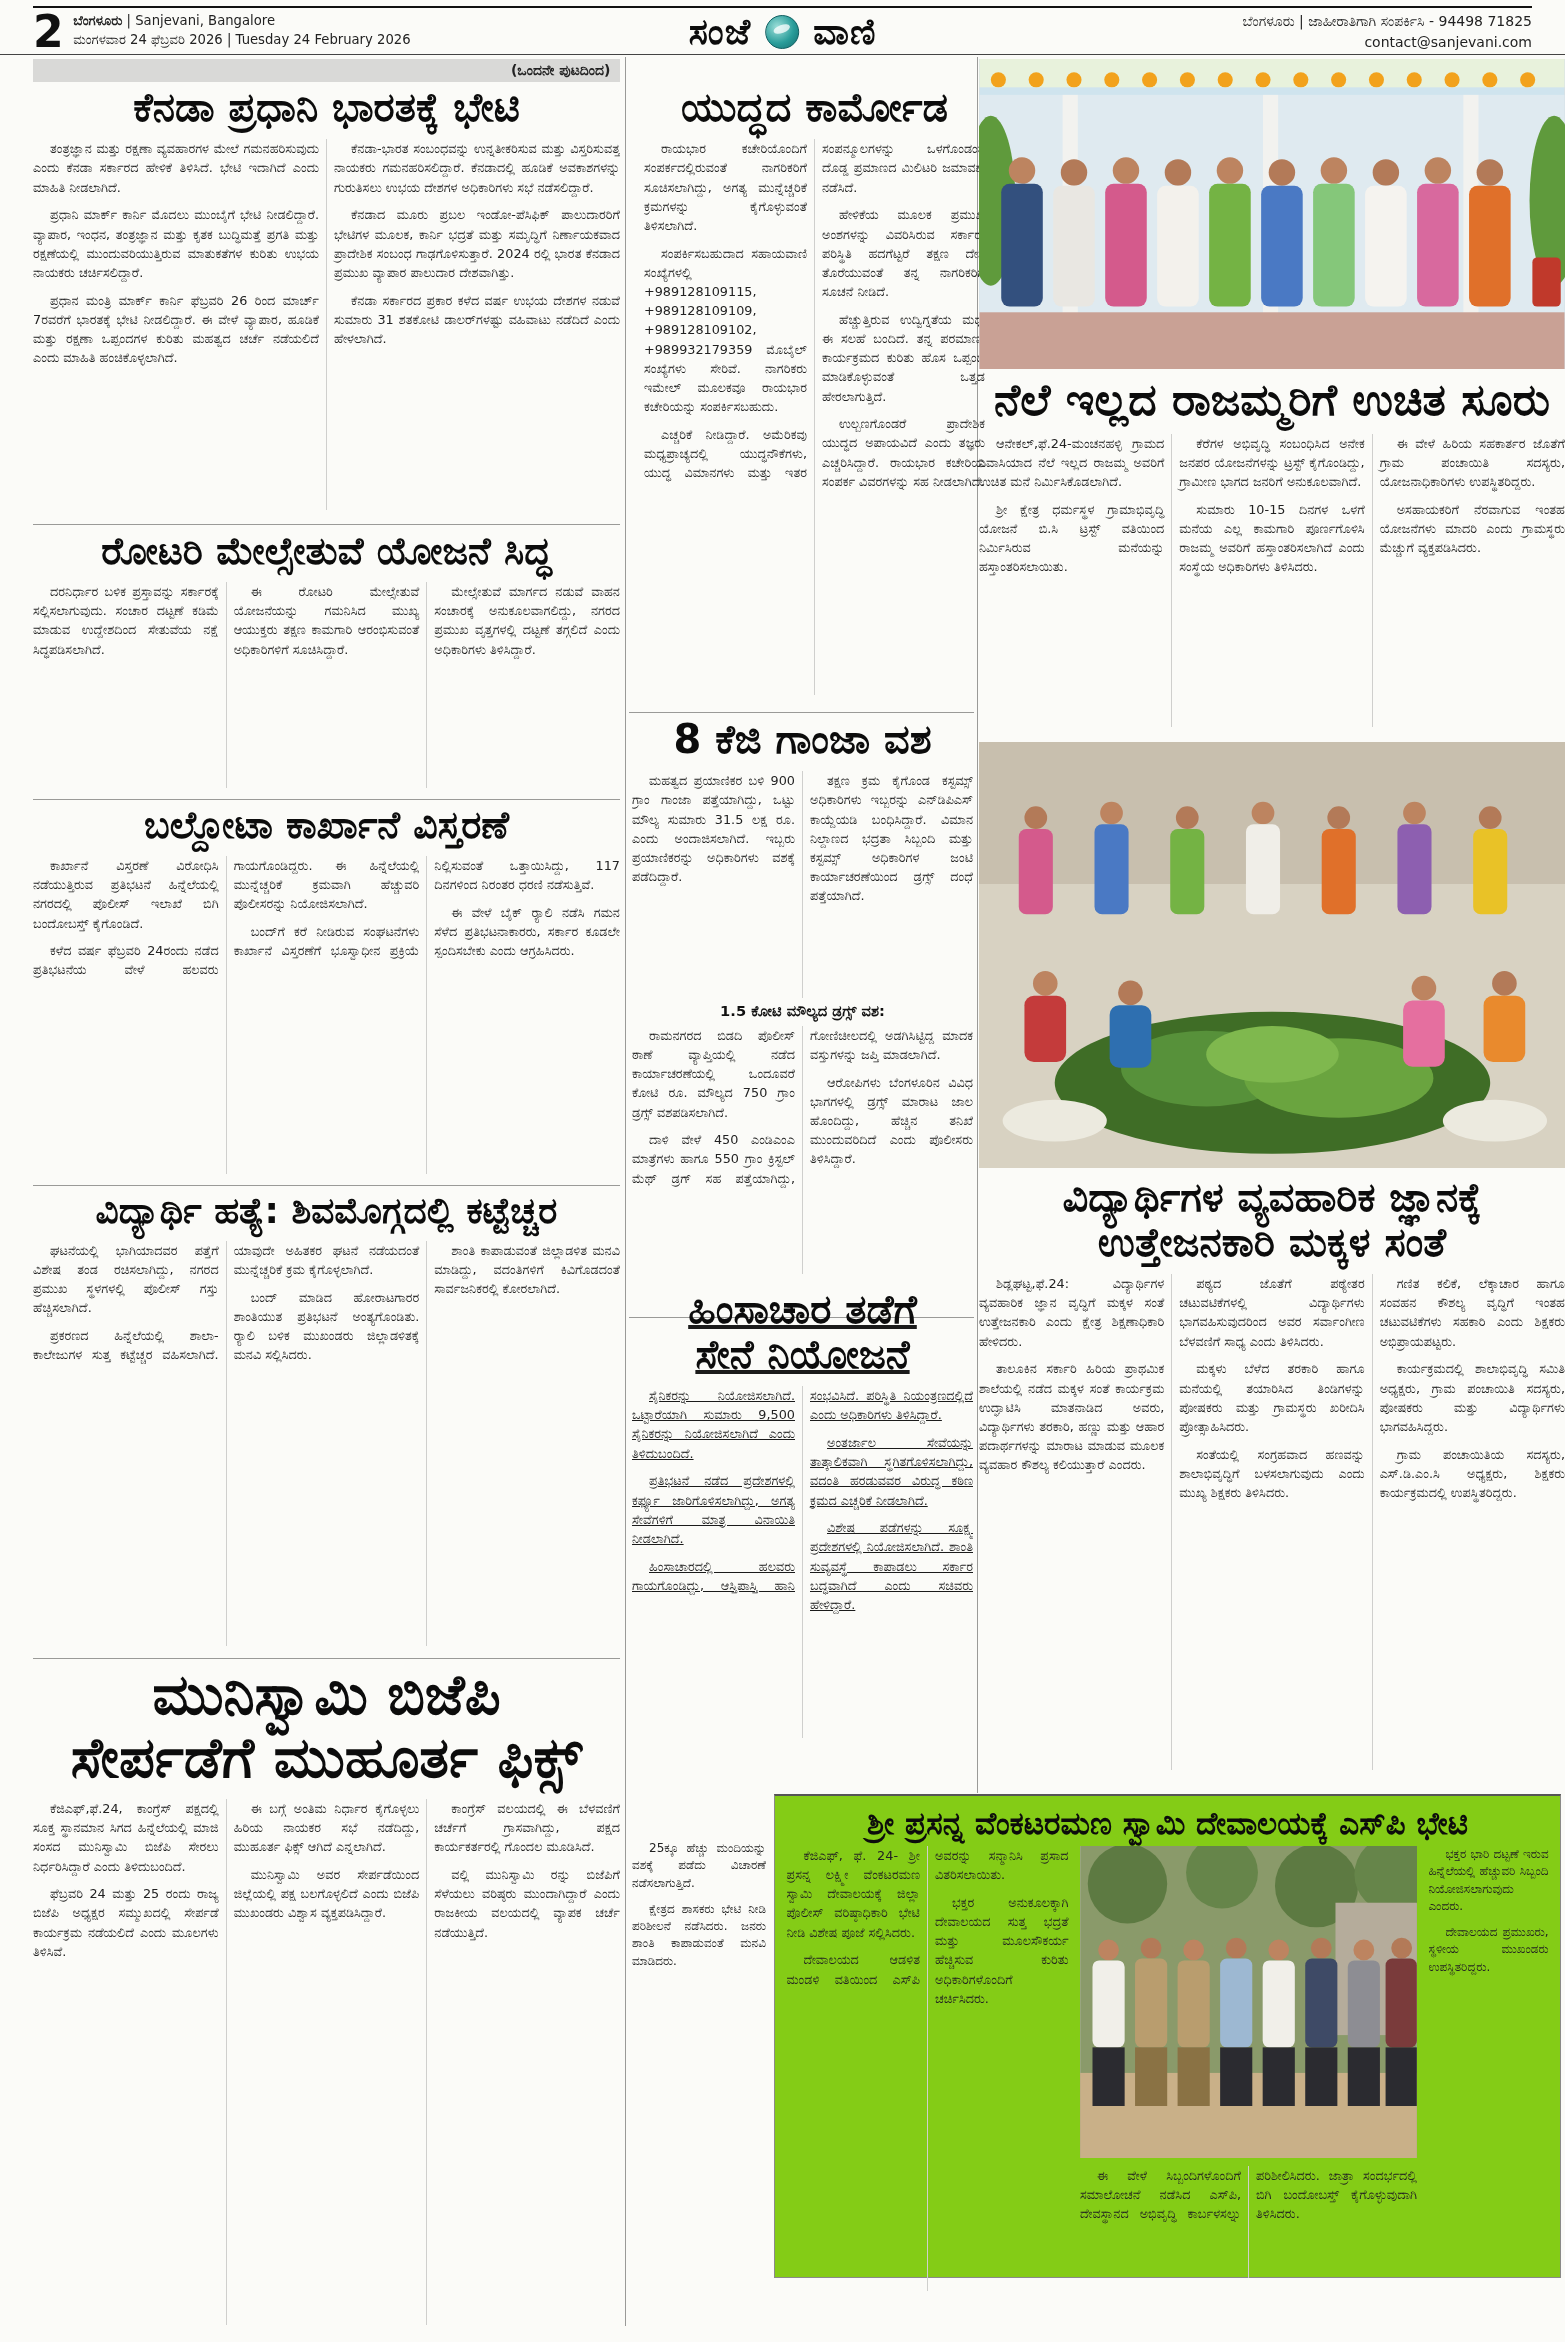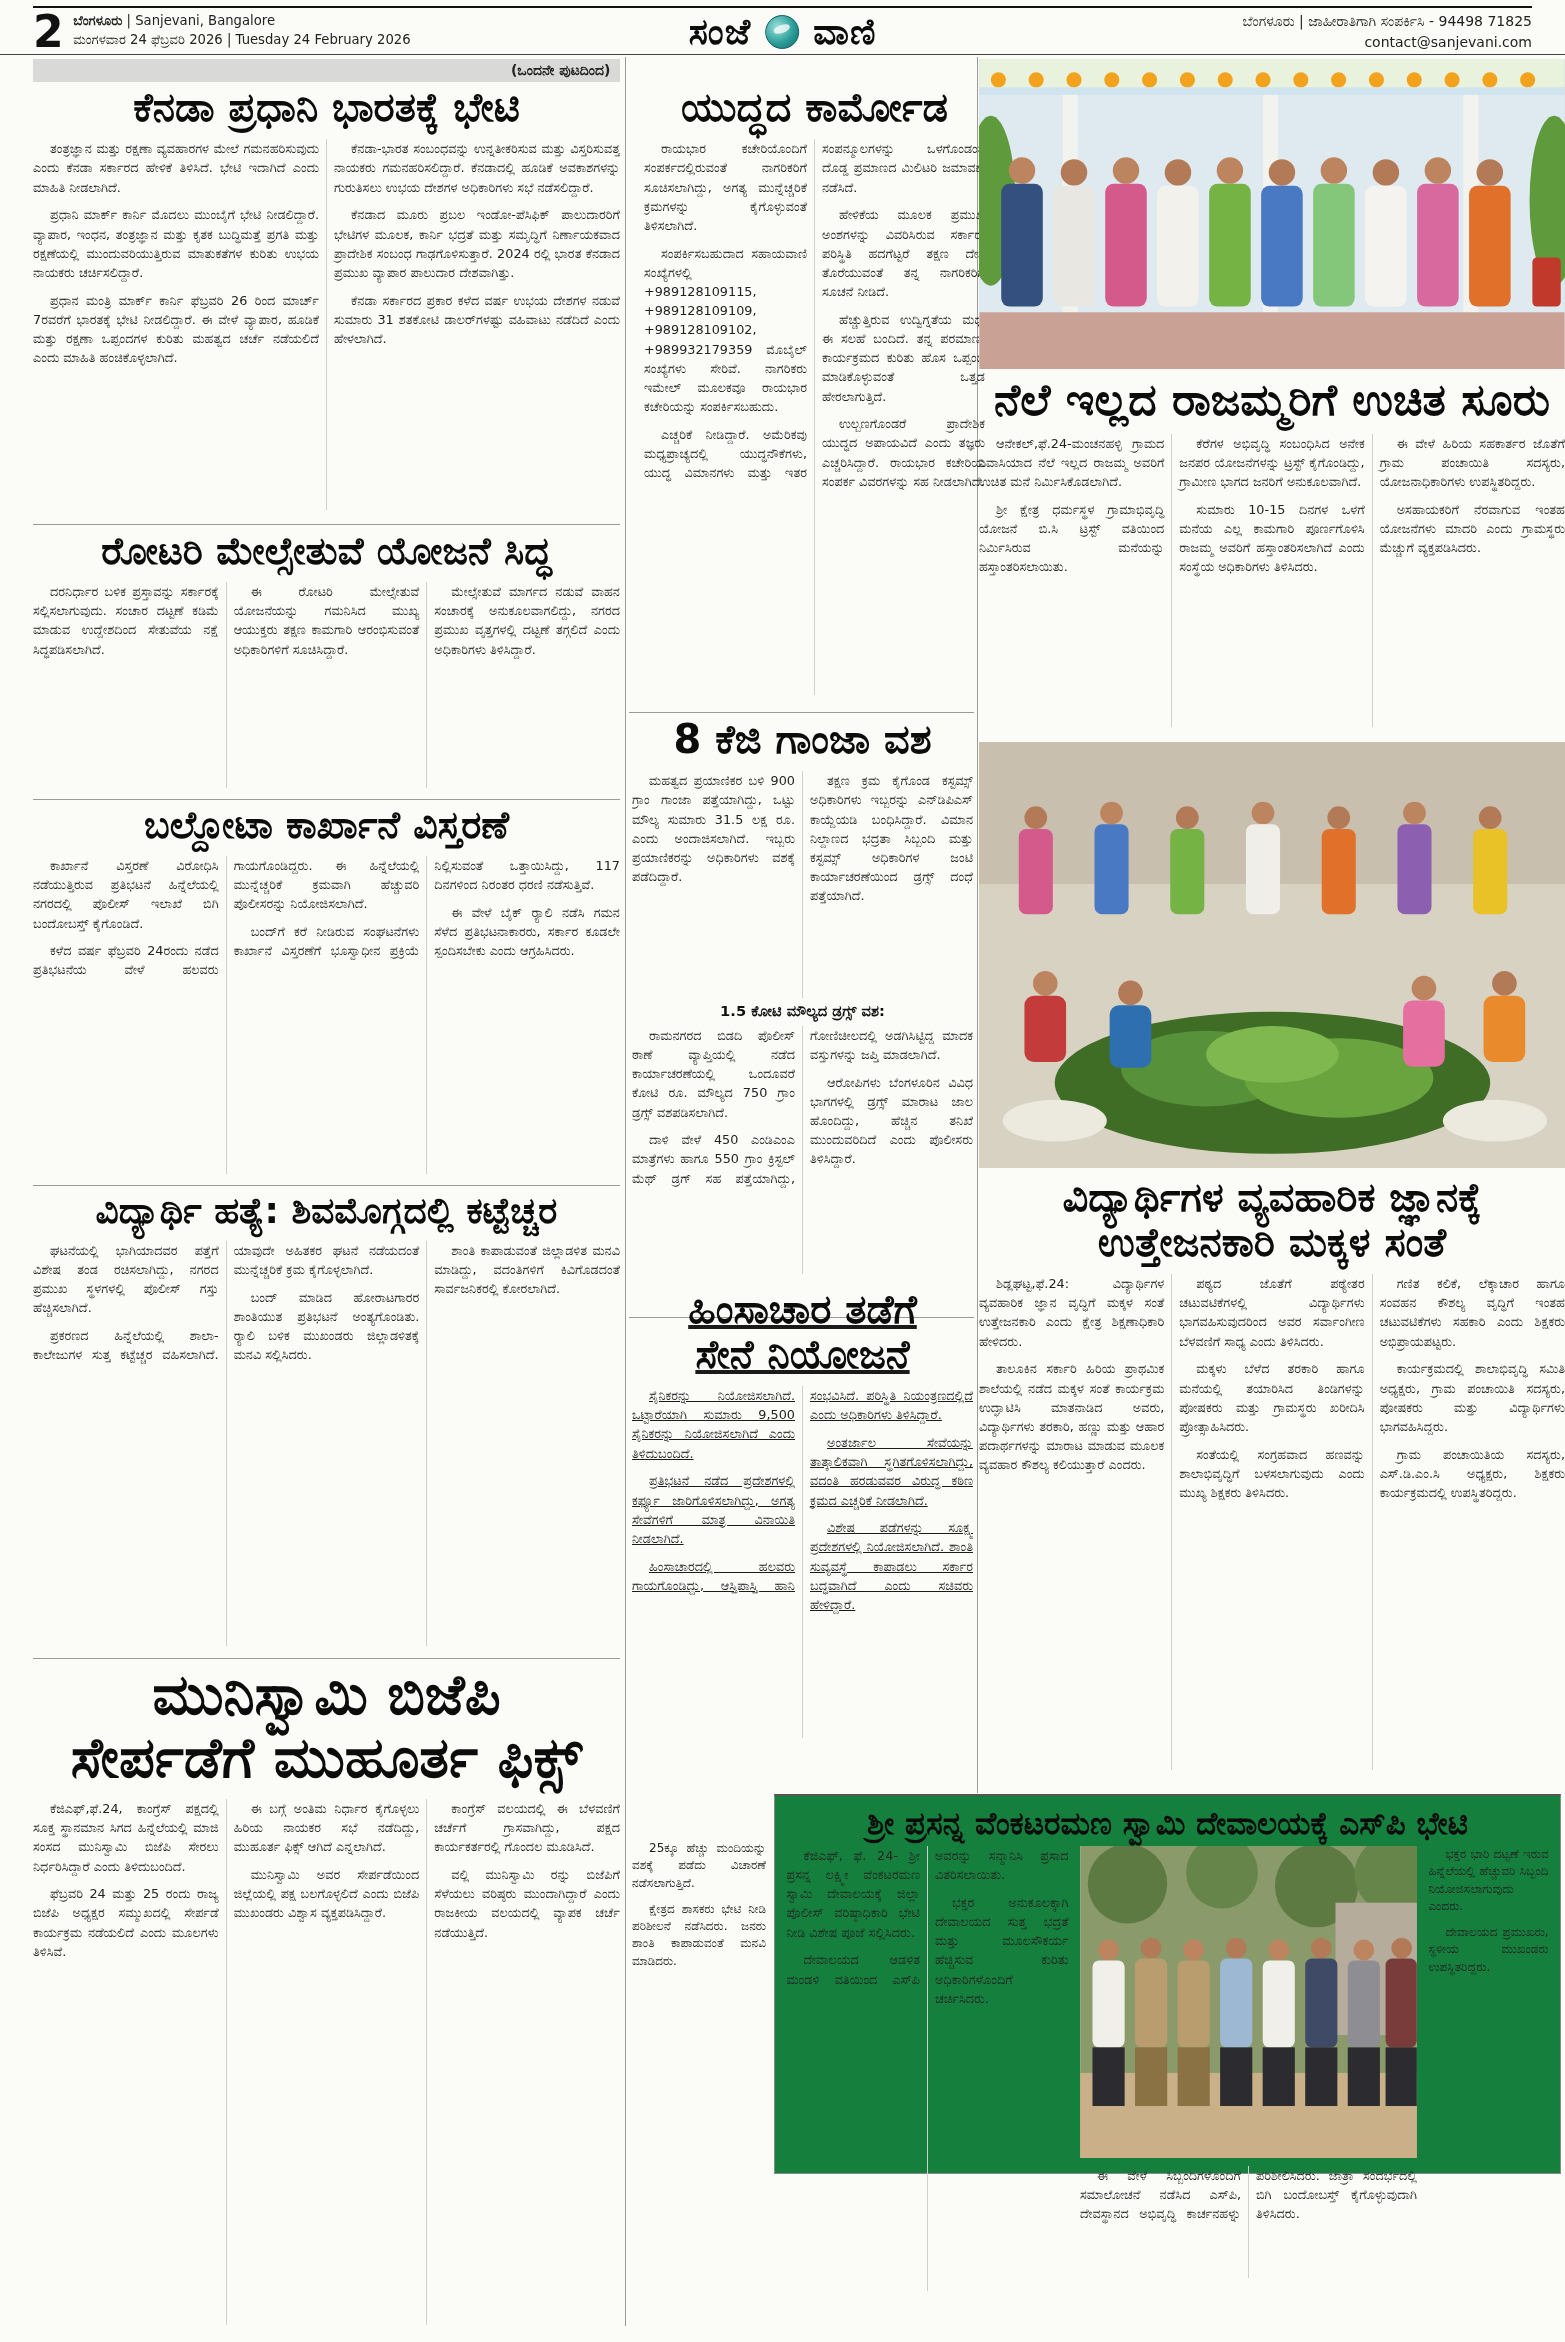--- a/index.html
+++ b/index.html
@@ -41,21 +41,21 @@
   .btxt p{margin:0 0 8.5px 0;text-indent:17px;}
   .c2{column-count:2;} .c3{column-count:3;} .c1{column-count:1;}
   .subhead{font-weight:bold;text-align:center;font-size:14.7px;margin:3.8px 0 5.7px 0;color:#111;}
   .small-txt{font-size:12px;line-height:1.45;}
 
   
   .photo{position:absolute;overflow:hidden;background:#ddd;}
   .photo svg{display:block;}
 
   
-  .box{position:absolute;left:774px;top:1794px;width:787px;height:380px;background:#15803d;
+  .box{position:absolute;left:774px;top:1794px;width:787px;height:484px;background:#84cc16;
        border:0.9px solid #8a8a88;border-top:2.8px double #555;box-sizing:border-box;padding:9.5px 11.4px;}
   .box-row{display:flex;gap:11.4px;margin-top:5.7px;}
   .box-colA{width:284px;height:445px;}
   .box-mid{width:337px;}
   .box-colR{width:121px;height:445px;}
   .photo-inline{width:337px;height:312px;overflow:hidden;background:#ccc;margin-bottom:7.6px;}
 </style>
 </head>
 <body>
 
@@ -419,21 +419,21 @@
                 </g>
               <g>
                   <circle cx="340" cy="108" r="11" fill="#b37a58"></circle>
                   <rect x="323" y="119" width="33" height="94" rx="7" fill="#7a3b3b"></rect>
                   <rect x="323" y="213" width="33" height="62" fill="#2b2b30"></rect>
                 </g>
             </g>
           </svg>
         </div>
         <div class="btxt c2" style="height:112px;">
-          <p>ಈ ವೇಳೆ ಸಿಬ್ಬಂದಿಗಳೊಂದಿಗೆ ಸಮಾಲೋಚನೆ ನಡೆಸಿದ ಎಸ್‌ಪಿ, ದೇವಸ್ಥಾನದ ಅಭಿವೃದ್ಧಿ ಕಾರ್ಚನಹಳ್ನು ಪರಿಶೀಲಿಸಿದರು. ಜಾತ್ರಾ ಸಂದರ್ಭದಲ್ಲಿ ಬಿಗಿ ಬಂದೋಬಸ್ತ್ ಕೈಗೊಳ್ಳುವುದಾಗಿ ತಿಳಿಸಿದರು.</p>
+          <p>ಈ ವೇಳೆ ಸಿಬ್ಬಂದಿಗಳೊಂದಿಗೆ ಸಮಾಲೋಚನೆ ನಡೆಸಿದ ಎಸ್‌ಪಿ, ದೇವಸ್ಥಾನದ ಅಭಿವೃದ್ಧಿ ಕಾರ್ಬಳಸಲ್ನು ಪರಿಶೀಲಿಸಿದರು. ಜಾತ್ರಾ ಸಂದರ್ಭದಲ್ಲಿ ಬಿಗಿ ಬಂದೋಬಸ್ತ್ ಕೈಗೊಳ್ಳುವುದಾಗಿ ತಿಳಿಸಿದರು.</p>
         </div>
       </div>
       <div class="btxt c1 box-colR small-txt">
         <p>ಭಕ್ತರ ಭಾರಿ ದಟ್ಟಣೆ ಇರುವ ಹಿನ್ನೆಲೆಯಲ್ಲಿ ಹೆಚ್ಚುವರಿ ಸಿಬ್ಬಂದಿ ನಿಯೋಜಿಸಲಾಗುವುದು ಎಂದರು.</p>
         <p>ದೇವಾಲಯದ ಪ್ರಮುಖರು, ಸ್ಥಳೀಯ ಮುಖಂಡರು ಉಪಸ್ಥಿತರಿದ್ದರು.</p>
       </div>
     </div>
   </div>
 
 </div>

